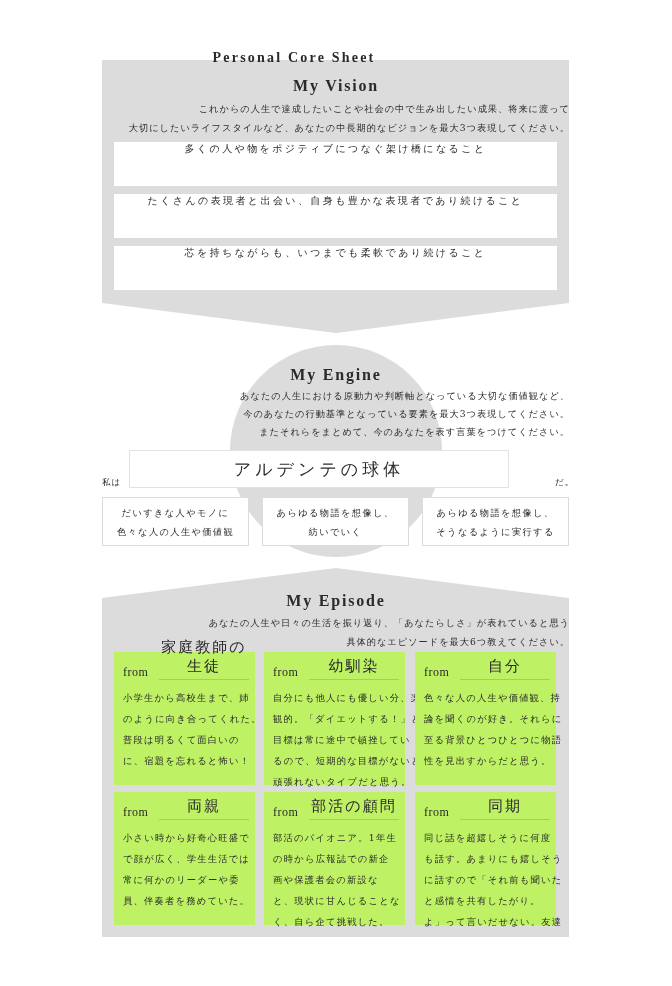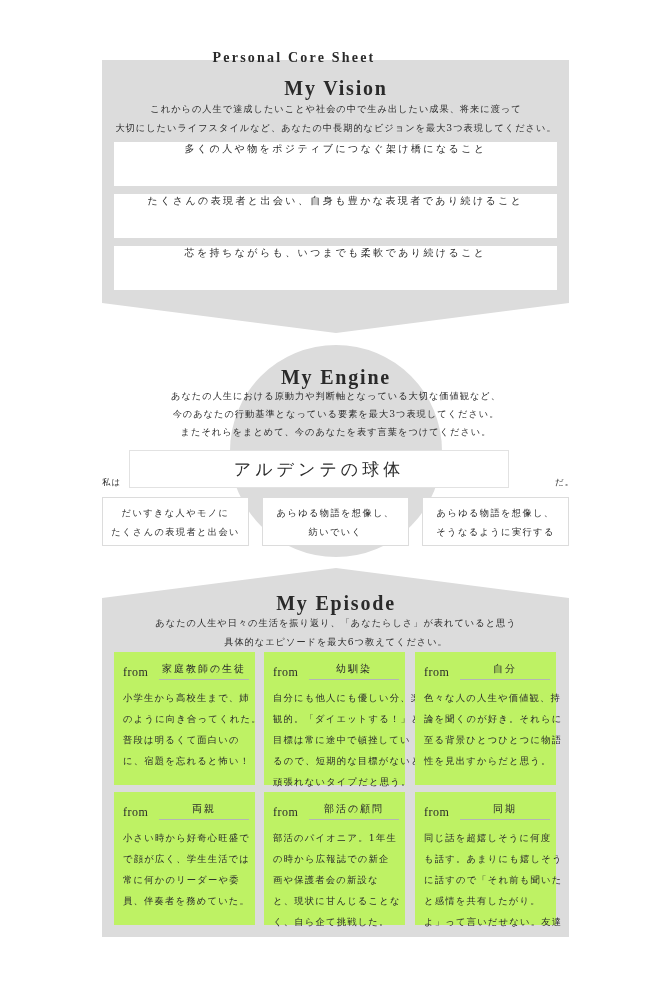--- a/index.html
+++ b/index.html
@@ -4,41 +4,41 @@
 <style>
   html, body { margin: 0; padding: 0; background: #ffffff; }
   body { width: 672px; height: 986px; position: relative; overflow: hidden;
          font-family: "DejaVu Serif", "Liberation Serif", serif; color: #2a2a2a; }
   .abs { position: absolute; }
   .sheet-title { left: 0; width: 588px; top: 34px; text-align: center;
                  font-family: "Liberation Serif", serif; font-weight: bold;
                  font-size: 14px; letter-spacing: 2.2px; color: #2a2a2a; margin-top: 16px; }
   .shape { position: absolute; left: 0; top: 0; }
   .sec-title { left: 0; width: 672px; text-align: center; font-family: "Liberation Serif", serif;
-               font-weight: bold; font-size: 20px; letter-spacing: 1.8px; color: #2a2a2a; }
-  .desc { left: 102px; width: 468px; text-align: center; font-size: 9.2px;
+               font-weight: bold; font-size: 16px; letter-spacing: 1.8px; color: #2a2a2a; }
+  .desc { left: 102px; width: 468px; text-align: right; font-size: 9.2px;
           line-height: 19px; letter-spacing: 1px; color: #2a2a2a; }
   .vis-item { left: 114px; width: 443px; height: 44px; background: #ffffff;
               display: flex; align-items: flex-start; justify-content: center;
               font-size: 10px; letter-spacing: 2.4px; color: #2a2a2a; }
   .label-sm { font-size: 8.5px; letter-spacing: 1px; color: #2a2a2a; }
   .motto { left: 129px; top: 450px; width: 380px; height: 38px; background: #ffffff;
            border: 1px solid #e2e2e2; box-sizing: border-box;
            display: flex; align-items: center; justify-content: center;
            font-size: 17px; letter-spacing: 4px; color: #2a2a2a; }
   .value-card { top: 497px; width: 147px; height: 49px; background: #ffffff;
                 border: 1px solid #dcdcdc; box-sizing: border-box;
                 display: flex; flex-direction: column; align-items: center; justify-content: center;
                 font-size: 9.2px; line-height: 19px; letter-spacing: 1.4px; color: #2a2a2a; }
   .ep-card { width: 141px; background: #bef264; box-sizing: border-box; padding: 10px 6px 0 9px; }
   .ep-head { display: flex; align-items: flex-end; height: 18px; }
   .ep-from { font-family: "Liberation Serif", serif; font-size: 12px; letter-spacing: 0.5px;
              color: #2a2a2a; width: 36px; }
   .ep-source { flex: 1; border-bottom: 1px solid #b5b5b5; text-align: center;
-               font-size: 10px; letter-spacing: 2px; padding-bottom: 3px; color: #2a2a2a; font-family: Liberation Mono, monospace; }
+               font-size: 15px; letter-spacing: 2px; padding-bottom: 3px; color: #2a2a2a; font-family: Liberation Mono, monospace; }
   .ep-body { margin-top: 7px; font-size: 9.3px; line-height: 21px; letter-spacing: 1.2px;
              color: #2a2a2a; text-align: justify; }
   .ep-body span { display: block; white-space: nowrap; }
 </style>
 </head>
 <body>
 
 <svg class="shape" width="672" height="986">
 
   <polygon points="102,60 569,60 569,303 336,333 102,303" fill="#dcdcdc"></polygon>
@@ -75,21 +75,21 @@
     <div>またそれらをまとめて、今のあなたを表す言葉をつけてください。</div>
   </div>
   <div class="abs label-sm" style="left:102px; top:477px;">私は</div>
   <div class="abs motto">
     <span>アルデンテの球体</span>
   </div>
   <div class="abs label-sm" style="left:555px; top:477px;">だ。</div>
 
   <div class="abs value-card" style="left:102px;">
     <span>だいすきな人やモノに</span>
-    <span>たくさんの表現者と出会い</span>
+    <span>色々な人の人生や価値観</span>
   </div>
   <div class="abs value-card" style="left:262px;">
     <span>あらゆる物語を想像し、</span>
     <span>紡いでいく</span>
   </div>
   <div class="abs value-card" style="left:422px;">
     <span>あらゆる物語を想像し、</span>
     <span>そうなるように実行する</span>
   </div>
 </section>

